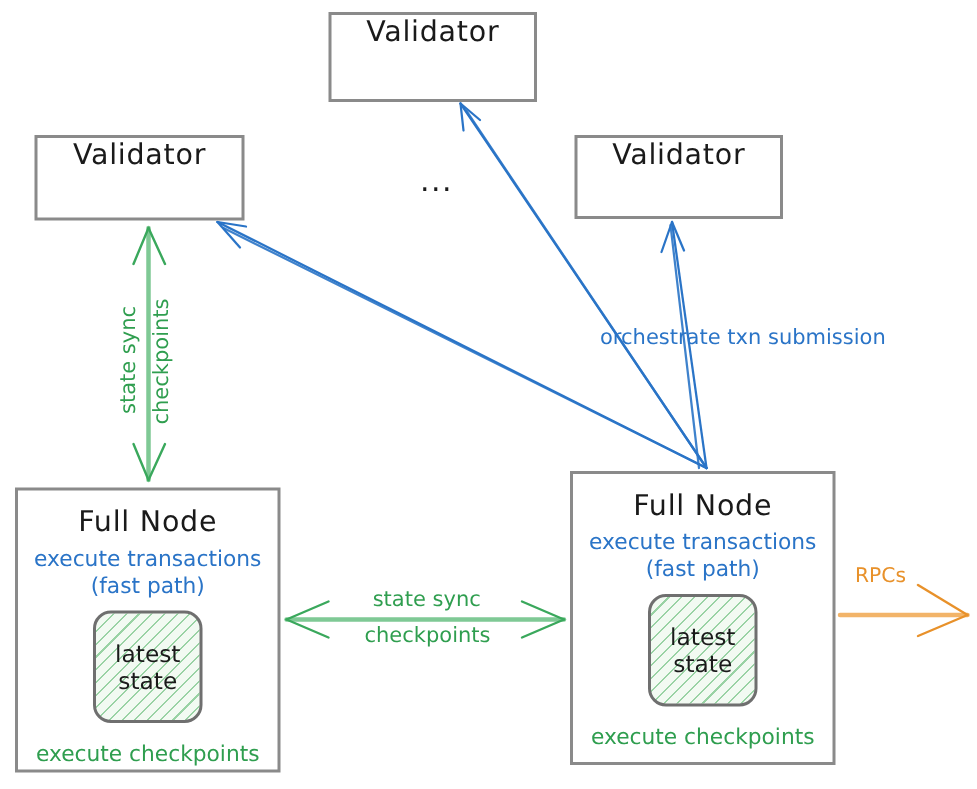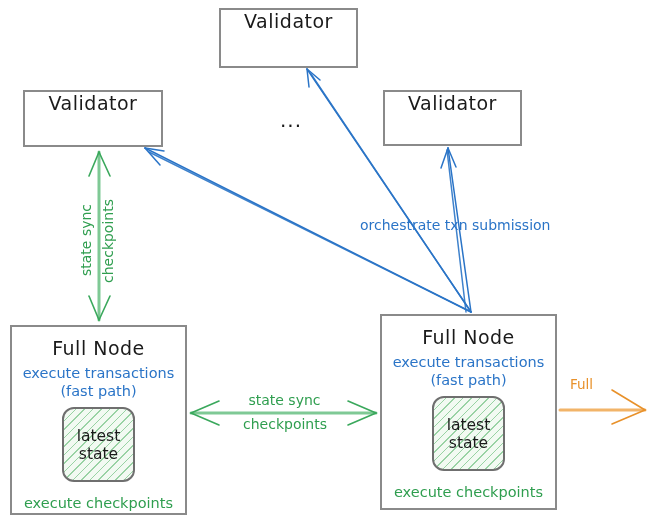--- a/index.html
+++ b/index.html
@@ -91,21 +91,21 @@
     font-size: 15.5px;
     color: #1a1a1a;
     line-height: 1.18;
   }
   .edge-label {
     position: absolute;
     font-family: "DejaVu Sans", sans-serif;
     white-space: nowrap;
     line-height: 1.18;
   }
-  .label-blue { color: #2a74c7; font-size: 14px; }
+  .label-blue { color: #2a74c7; font-size: 14px; margin-left: 40px; }
   .label-green { color: #2f9e4f; font-size: 14px; text-align: center; }
   .label-orange { color: #e8912a; font-size: 13.5px; }
   .label-vertical {
     writing-mode: vertical-rl;
     transform: rotate(180deg);
     text-align: center;
   }
   .ellipsis-mark {
     position: absolute;
     font-family: "DejaVu Sans", sans-serif;
@@ -219,15 +219,15 @@
 
   <div class="edge-label label-green" style="left:232px; top:392px; width:105px; text-align:center;">
     <div>state sync</div>
   </div>
   <div class="edge-label label-green" style="left:226px; top:416px; width:118px; text-align:center;">
     <div>checkpoints</div>
   </div>
 
   <div class="edge-label label-blue" style="left:360px; top:217px;">orchestrate txn submission</div>
 
-  <div class="edge-label label-orange" style="left:570px; top:377px;">Full</div>
+  <div class="edge-label label-orange" style="left:570px; top:377px;">RPCs</div>
 
 </div>
 
 </body></html>

